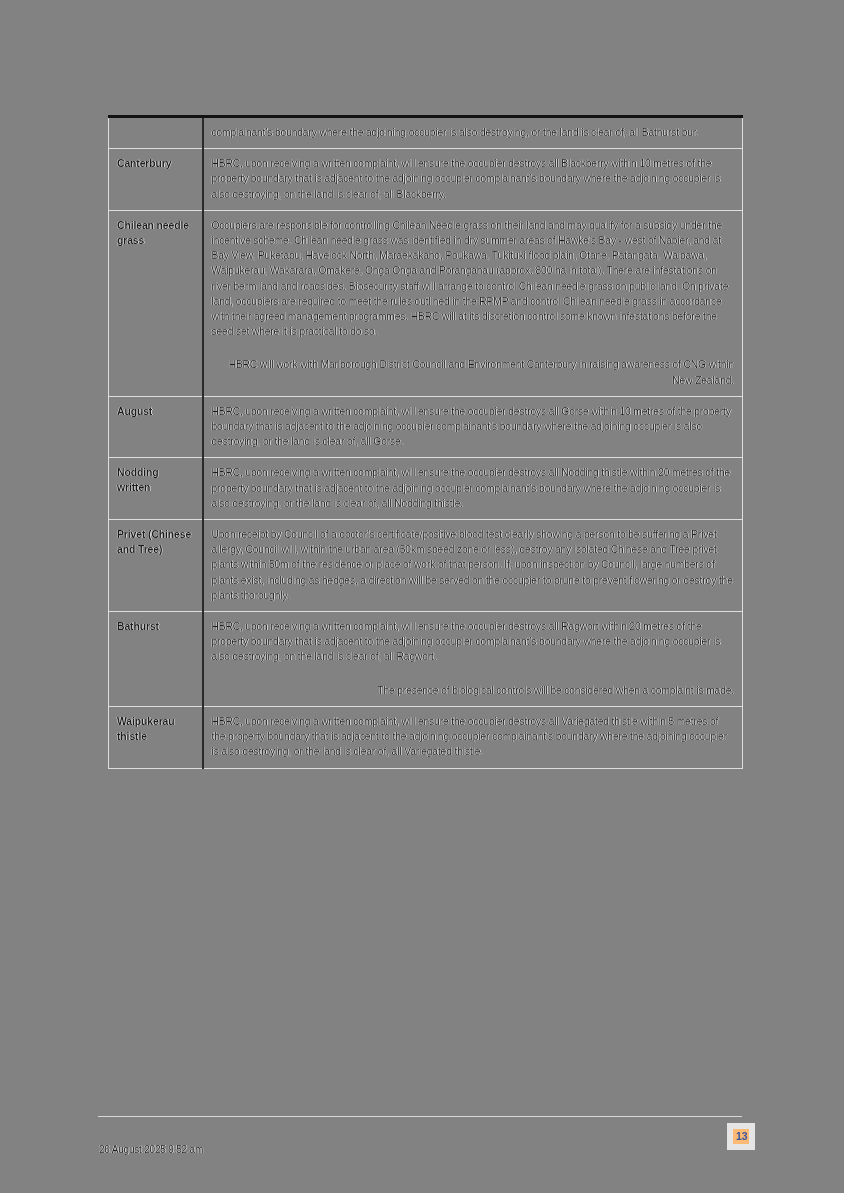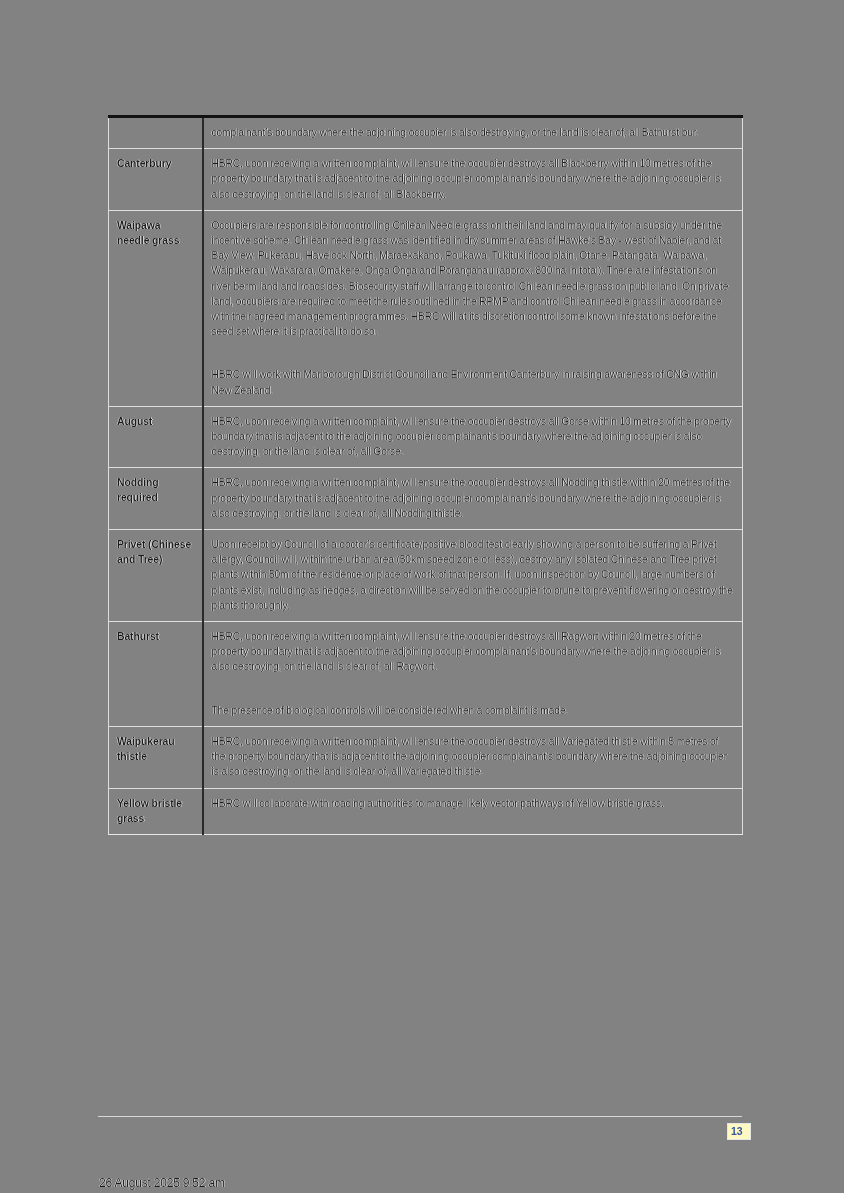--- a/index.html
+++ b/index.html
@@ -70,52 +70,52 @@
     color: #1d1d1d;
     line-height: 15.2px;
     letter-spacing: -0.1px;
     text-shadow: 0.6px 0 0 #e9e9e9, -0.4px 0 0 #e9e9e9;
     padding-left: 10px;
   }
   td.rule p {
     margin: 0 0 0 0;
   }
   td.rule p + p {
-    margin-top: 28px;
+    margin-top: 18px;
+    text-align: right;
   }
 
   
   .footer-rule {
     position: absolute;
     left: 98px;
     top: 1100px;
     width: 644px;
     height: 0;
     border-top: 1px solid #d8d8d8;
   }
   .footer-date {
     position: absolute;
     left: 99px;
     top: 1128px;
-    font-size: 12px;
+    font-size: 10px;
     color: #1c1c1c;
     letter-spacing: -0.2px;
     text-shadow: 0.6px 0 0 #ededed, -0.4px 0 0 #ededed;
-    margin-top: 32px;
   }
   .page-number {
     position: absolute;
     left: 727px;
     top: 1107px;
     font-size: 10.5px;
     font-weight: bold;
     color: #38559b;
-    background: #fef9c3;
-    border: 1px solid #e5e5e5;
-    padding: 1px 7px 2px 3px;
+    background: #fdba74;
+    border: 6px solid #e5e5e5;
+    padding: 1px 1px 2px 3px;
     line-height: 12px;
   }
 </style>
 </head>
 <body>
 
 <div class="page">
 
   <table class="doc-table">
     <colgroup>
@@ -129,34 +129,34 @@
             <p>complainant’s boundary where the adjoining occupier is also destroying, or the land is clear of, all Bathurst bur.</p>
           </td>
         </tr>
         <tr>
           <td class="term">Canterbury</td>
           <td class="rule">
             <p>HBRC, upon receiving a written complaint, will ensure the occupier destroys all Blackberry within 10 metres of the property boundary that is adjacent to the adjoining occupier complainant’s boundary where the adjoining occupier is also destroying, on the land is clear of, all Blackberry.</p>
           </td>
         </tr>
         <tr>
-          <td class="term">Waipawa needle grass</td>
+          <td class="term">Chilean needle grass</td>
           <td class="rule">
             <p>Occupiers are responsible for controlling Chilean Needle grass on their land and may qualify for a subsidy under the incentive scheme. Chilean needle grass was identified in dry summer areas of Hawke’s Bay - west of Napier, and at Bay View, Puketapu, Havelock North, Maraekakaho, Poukawa, Tukituki flood plain, Otane, Patangata, Waipawa, Waipukerau, Wakarara, Omakere, Onga Onga and Porangahau (approx. 800 ha in total). There are infestations on river berm land and roadsides. Biosecurity staff will arrange to control Chilean needle grass on public land. On private land, occupiers are required to meet the rules outlined in the RPMP and control Chilean needle grass in accordance with their agreed management programmes. HBRC will at its discretion control some known infestations before the seed set where it is practical to do so.</p>
             <p>HBRC will work with Marlborough District Council and Environment Canterbury in raising awareness of CNG within New Zealand.</p>
           </td>
         </tr>
         <tr>
           <td class="term">August</td>
           <td class="rule">
             <p>HBRC, upon receiving a written complaint, will ensure the occupier destroys all Gorse within 10 metres of the property boundary that is adjacent to the adjoining occupier complainant’s boundary where the adjoining occupier is also destroying, or the land is clear of, all Gorse.</p>
           </td>
         </tr>
         <tr class="dashed-top">
-          <td class="term">Nodding required</td>
+          <td class="term">Nodding written</td>
           <td class="rule">
             <p>HBRC, upon receiving a written complaint, will ensure the occupier destroys all Nodding thistle within 20 metres of the property boundary that is adjacent to the adjoining occupier complainant’s boundary where the adjoining occupier is also destroying, or the land is clear of, all Nodding thistle.</p>
           </td>
         </tr>
         <tr>
           <td class="term">Privet (Chinese and Tree)</td>
           <td class="rule">
             <p>Upon receipt by Council of a doctor’s certificate/positive blood test clearly showing a person to be suffering a Privet allergy, Council will, within the urban area (50km speed zone or less), destroy any isolated Chinese and Tree privet plants within 50m of the residence or place of work of that person. If, upon inspection by Council, large numbers of plants exist, including as hedges, a direction will be served on the occupier to prune to prevent flowering or destroy the plants thoroughly.</p>
           </td>
         </tr>
@@ -166,26 +166,20 @@
             <p>HBRC, upon receiving a written complaint, will ensure the occupier destroys all Ragwort within 20 metres of the property boundary that is adjacent to the adjoining occupier complainant’s boundary where the adjoining occupier is also destroying, on the land is clear of, all Ragwort.</p>
             <p>The presence of biological controls will be considered when a complaint is made.</p>
           </td>
         </tr>
         <tr>
           <td class="term">Waipukerau thistle</td>
           <td class="rule">
             <p>HBRC, upon receiving a written complaint, will ensure the occupier destroys all Variegated thistle within 5 metres of the property boundary that is adjacent to the adjoining occupier complainant’s boundary where the adjoining occupier is also destroying, or the land is clear of, all Variegated thistle.</p>
           </td>
         </tr>
-        <tr class="dashed-top last-row">
-          <td class="term">Yellow bristle grass</td>
-          <td class="rule">
-            <p>HBRC will collaborate with roading authorities to manage likely vector pathways of Yellow bristle grass.</p>
-          </td>
-        </tr>
       </tbody>
   </table>
 
   <div class="footer-rule"></div>
 
   <div class="footer-date">26 August 2025 9.52 am</div>
 
   <div class="page-number">13</div>
 
 </div>

